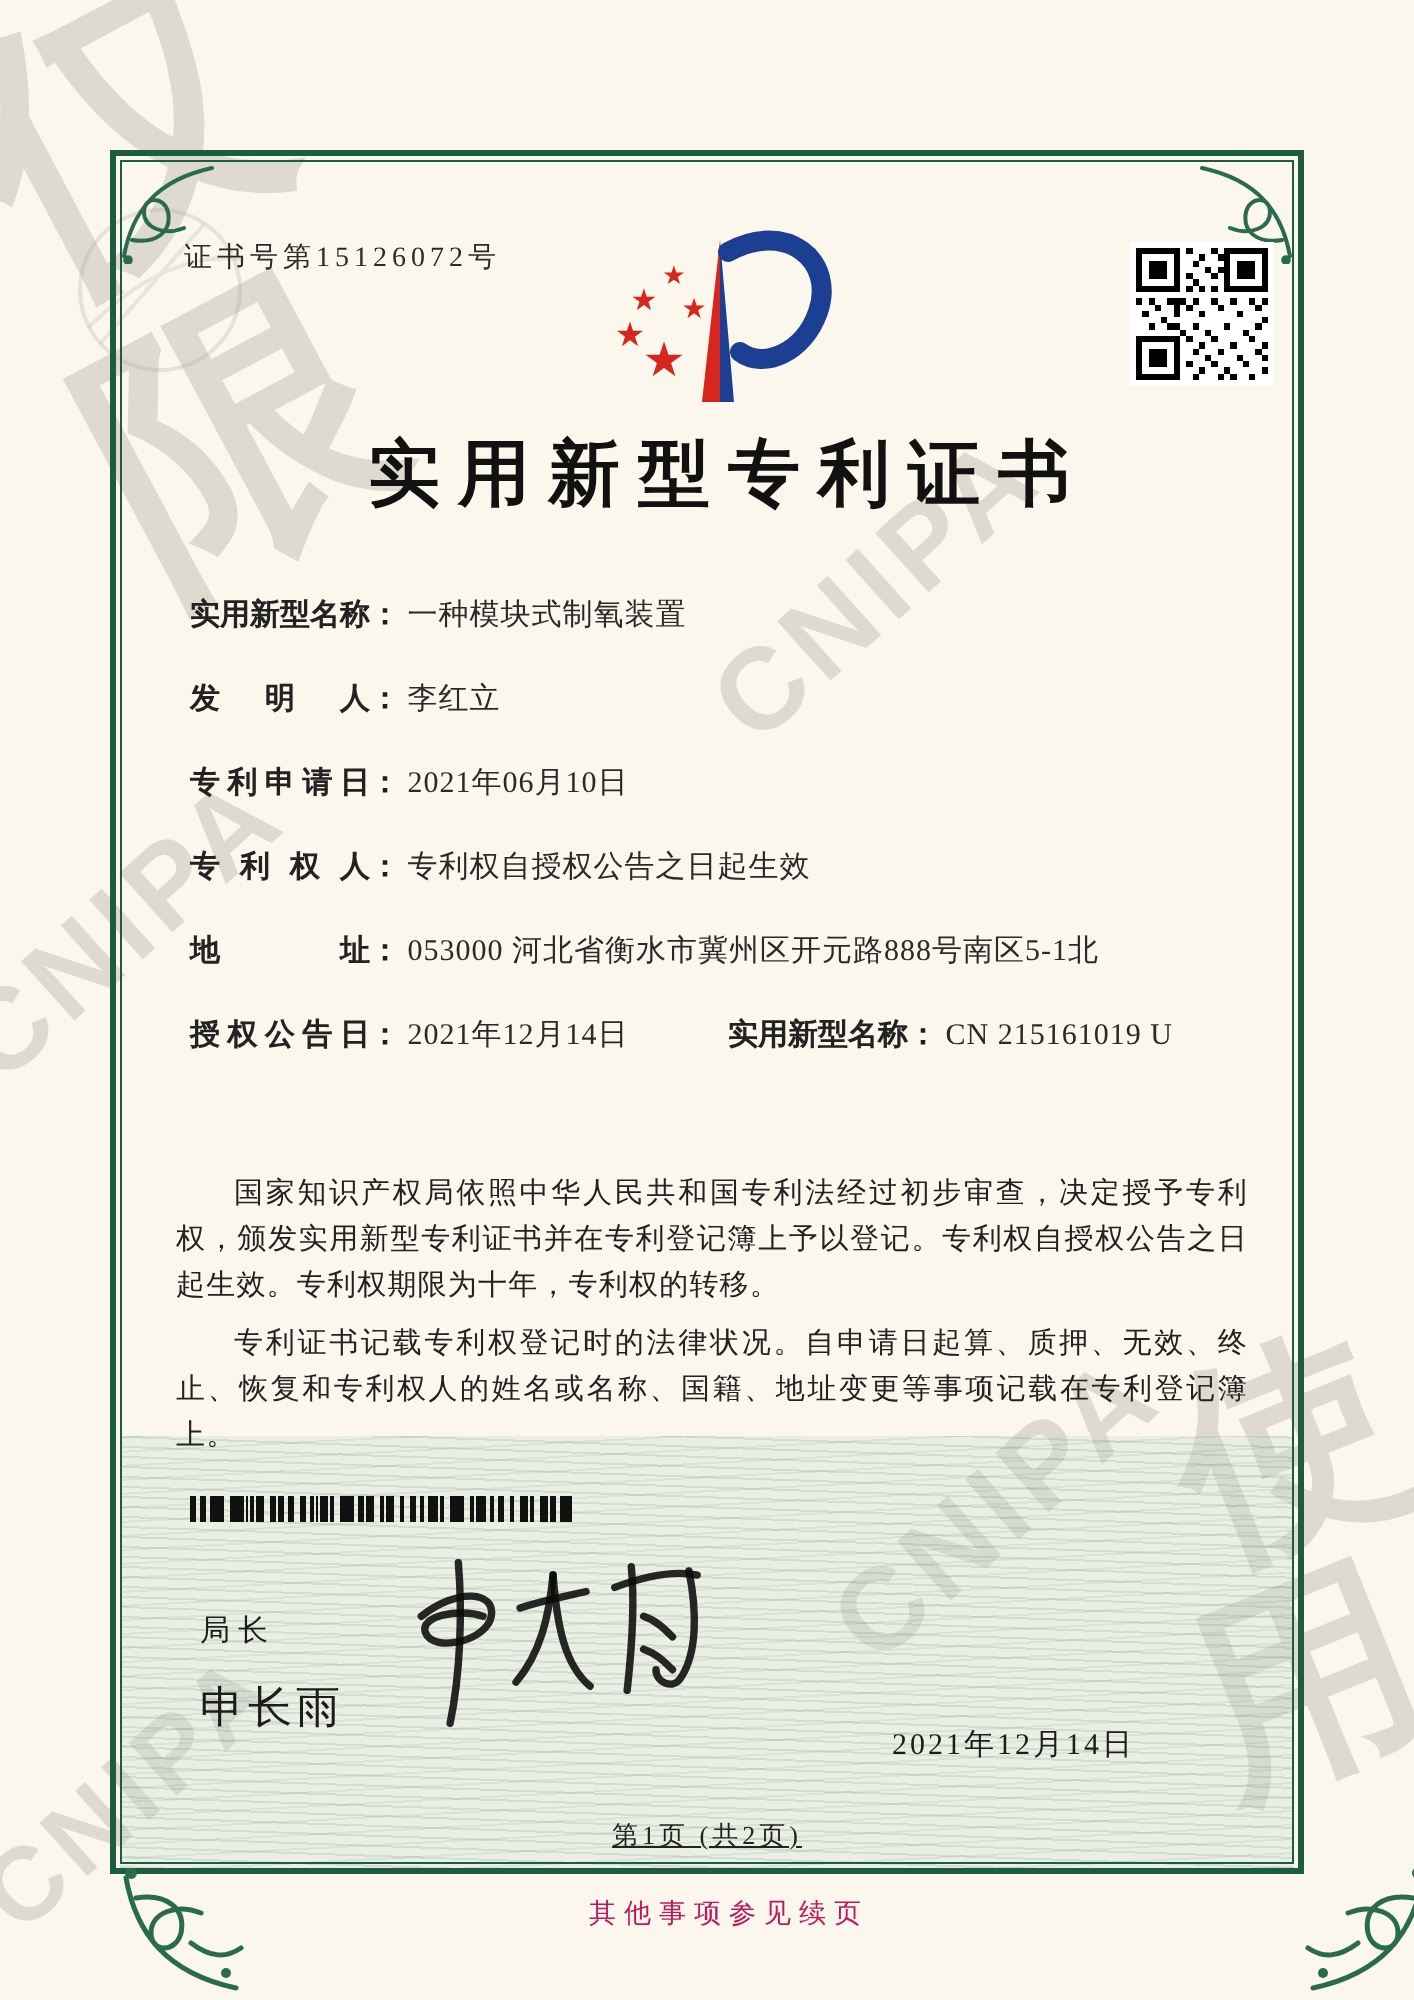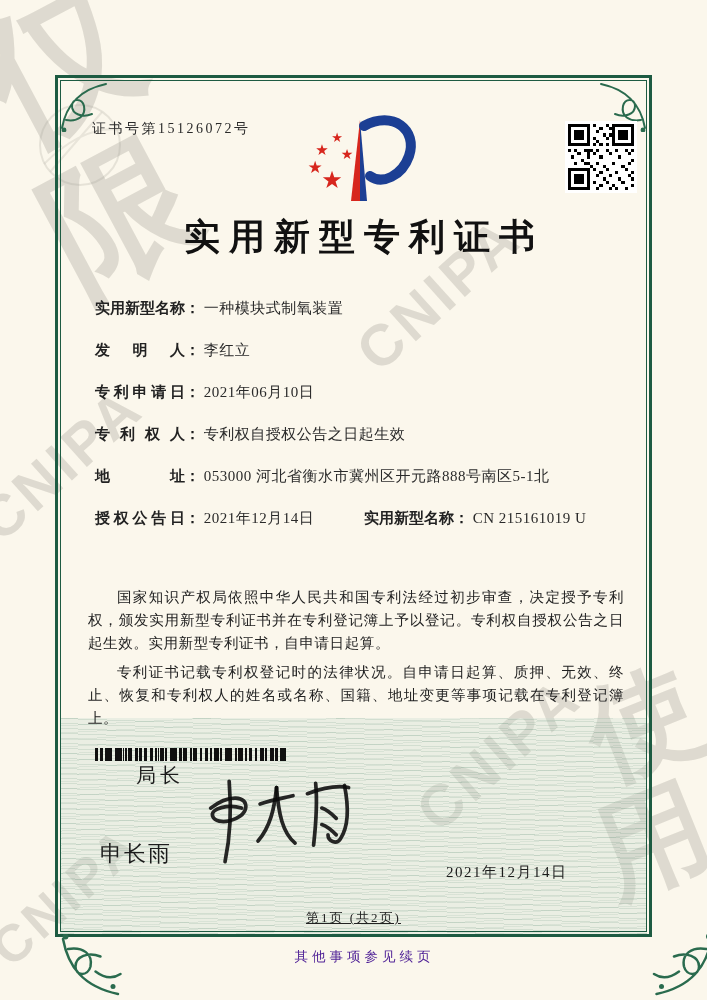--- a/index.html
+++ b/index.html
@@ -96,32 +96,32 @@
   .barcode {
     position:absolute; left:95px; top:748px; width:191px; height:13px;
     background-color:transparent;
     background-image:
       repeating-linear-gradient(90deg,#101010 0 2px, transparent 2px 5px),
       repeating-linear-gradient(90deg,#101010 0 1px, transparent 1px 7px),
       repeating-linear-gradient(90deg,#101010 0 3px, transparent 3px 11px);
   }
 
   
-  .signer-title { position:absolute; left:100px; top:762px; font-size:20px; letter-spacing:4px;margin-left:36px; }
+  .signer-title { position:absolute; left:100px; top:806px; font-size:15px; letter-spacing:4px; }
   .signer-name  { position:absolute; left:100px; top:839px; font-size:22px; letter-spacing:2px; }
   .signature    { position:absolute; left:188px; top:772px; width:175px; height:100px; }
   .issue-date   { position:absolute; left:446px; top:863px; font-size:15px; letter-spacing:1.5px; }
 
   .page-num {
     position:absolute; left:55px; top:909px; width:597px;
     text-align:center; font-size:13px; letter-spacing:2px; color:#222;text-decoration:underline;
   }
   .continue-note {
     position:absolute; left:0; top:948px; width:707px;
-    text-align:center; font-size:13.5px; letter-spacing:4px; color:#4c1d95;padding-left:22px;
+    text-align:center; font-size:13.5px; letter-spacing:4px; color:#be185d;padding-left:22px;
   }
 </style>
 </head>
 <body>
 
 <div class="page">
 
   <div class="wm" style="left:-14px; top:-36px; font-size:150px; transform:rotate(-28deg);">仅</div>
   <div class="wm" style="left:48px; top:118px; font-size:145px; transform:rotate(-28deg);">限</div>
   <div class="wm wm-cnipa" style="left:340px; top:260px; font-size:58px; transform:rotate(-42deg);">CNIPA</div>
@@ -233,21 +233,21 @@
       </div>
       <div class="frow frow-double">
         <span class="pair1"><span class="flabel">授权公告日</span><span class="fcolon">：</span>
         <span class="fvalue">2021年12月14日</span></span>
         <span class="pair2"><span class="flabel">实用新型名称</span><span class="fcolon">：</span>
         <span class="fvalue">CN 215161019 U</span></span>
       </div>
     </div>
 
     <div class="body-text">
-      <p>国家知识产权局依照中华人民共和国专利法经过初步审查，决定授予专利权，颁发实用新型专利证书并在专利登记簿上予以登记。专利权自授权公告之日起生效。实用新型专利证书，自申请日起算。</p>
+      <p>国家知识产权局依照中华人民共和国专利法经过初步审查，决定授予专利权，颁发实用新型专利证书并在专利登记簿上予以登记。专利权自授权公告之日起生效。专利权期限为十年，专利权的转移。</p>
       <p>专利证书记载专利权登记时的法律状况。自申请日起算、质押、无效、终止、恢复和专利权人的姓名或名称、国籍、地址变更等事项记载在专利登记簿上。</p>
     </div>
 
     <div class="barcode"></div>
 
     <div class="signer-title">局长</div>
     <div class="signer-name">申长雨</div>
 
     <svg class="signature" viewBox="0 0 170 95">
       <g fill="none" stroke="rgba(10,10,10,0.88)" stroke-width="3.6" stroke-linecap="round">

